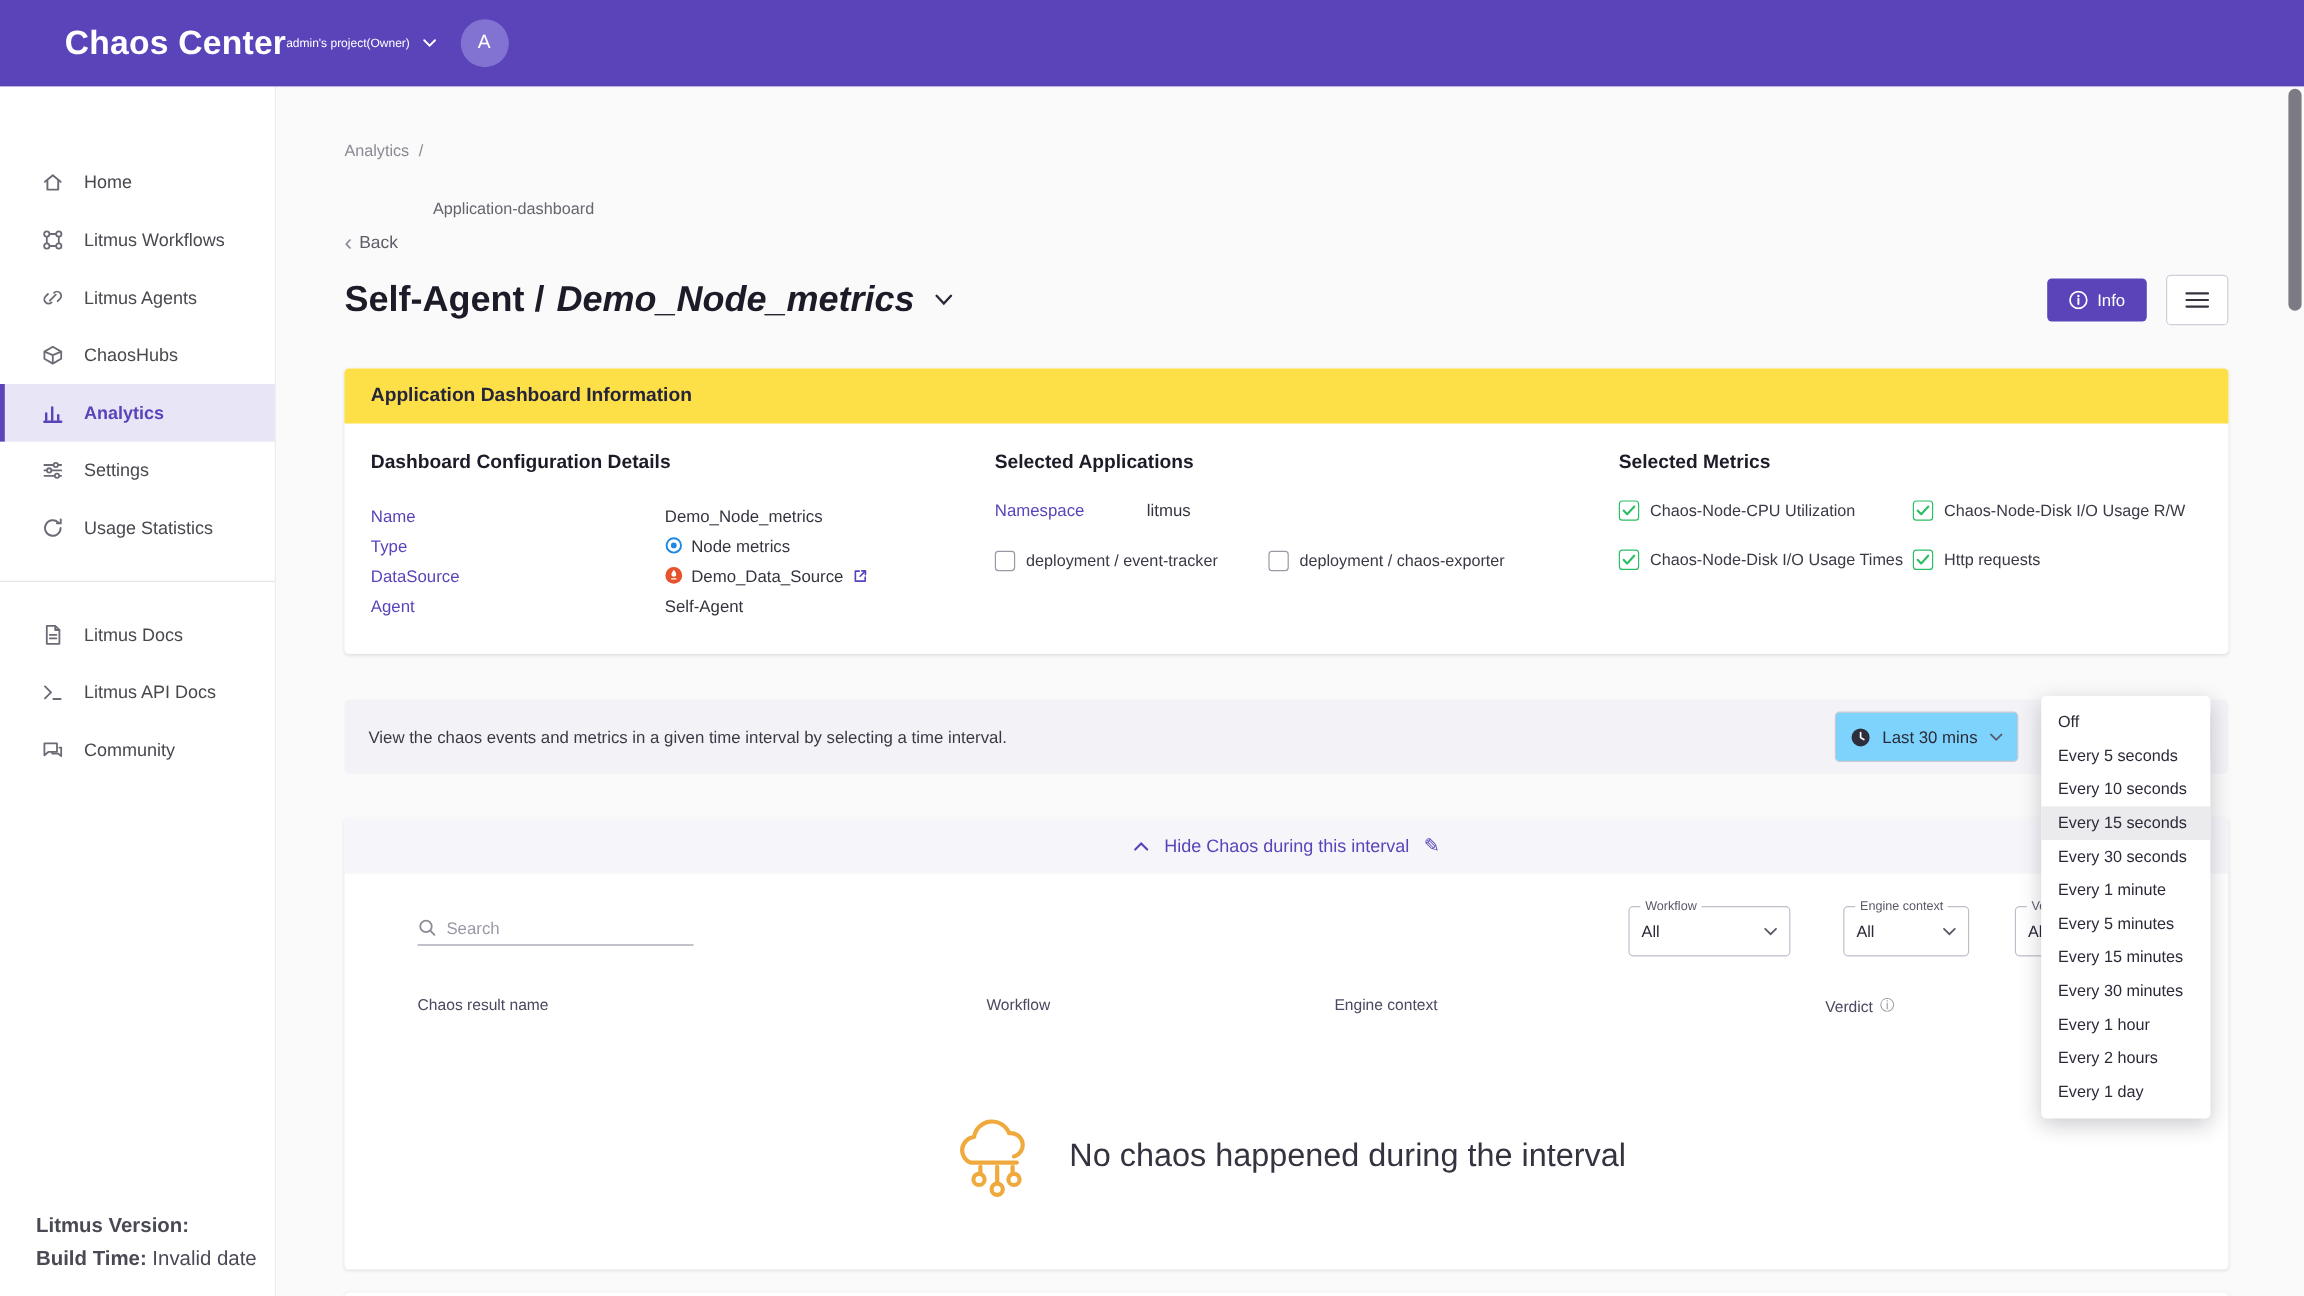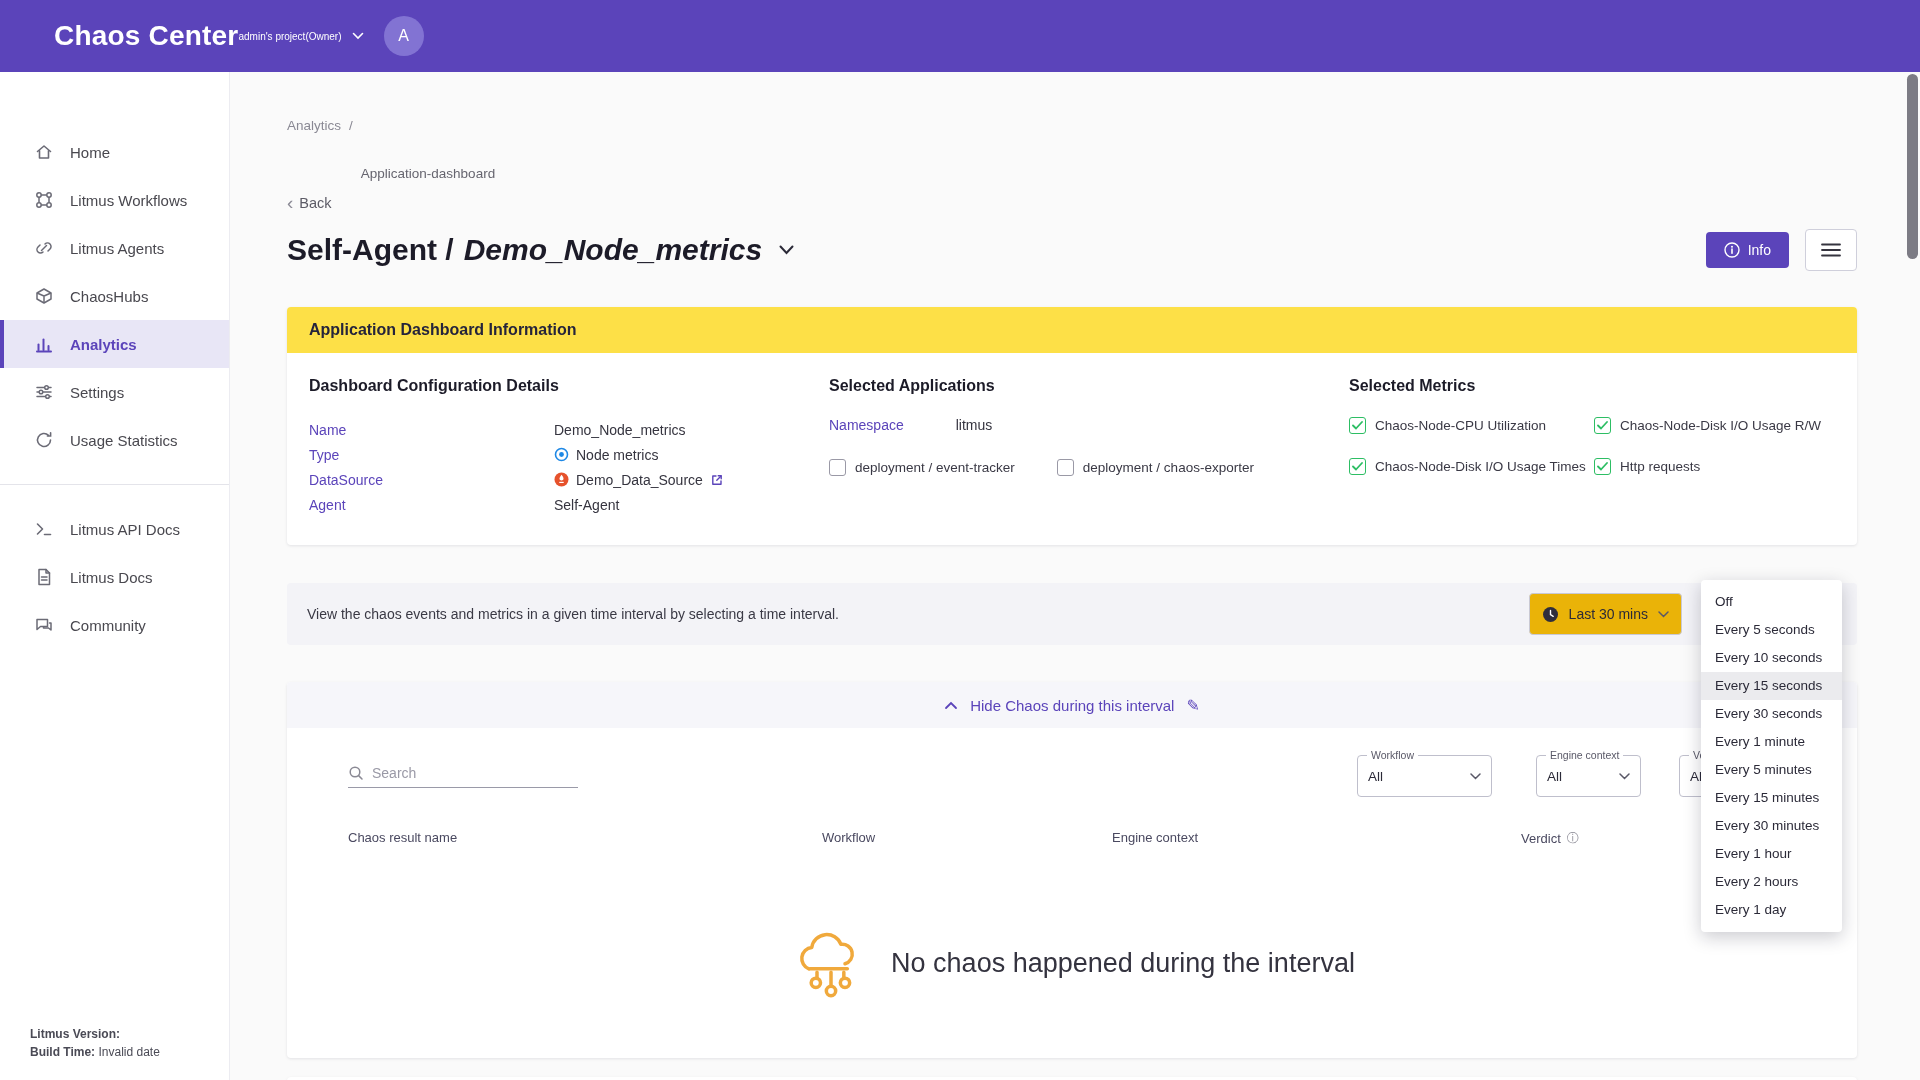--- a/index.html
+++ b/index.html
@@ -18,21 +18,21 @@
 
   
   .sidebar { position:absolute; top:72px; left:0; bottom:0; width:230px; background:#fff;
              border-right:1px solid #ececf1; z-index:30; display:flex; flex-direction:column; padding-top:56px; }
   .side-item { display:flex; align-items:center; gap:16px; height:48px; padding-left:30px; font-size:15px;
                color:#49484f; cursor:pointer; border-left:4px solid transparent; }
   .side-item .icn { width:20px; height:20px; color:#6b6b76; display:flex; align-items:center; }
   .side-item.active { background:#e8e6f6; border-left-color:#5B44BA; color:#5B44BA; font-weight:700; }
   .side-item.active .icn { color:#5B44BA; }
   .side-divider { height:1px; background:#e4e4ea; margin:20px 0; }
-  .side-footer { margin-top:auto; padding:0 14px 18px 30px; font-size:12px; color:#4a4a55; line-height:1.55; }
+  .side-footer { margin-top:auto; padding:0 14px 18px 30px; font-size:17px; color:#4a4a55; line-height:1.55; }
   .side-footer b { font-weight:700; }
 
   
   .main { position:absolute; left:230px; top:72px; right:0; bottom:0; padding:46px 63px 0 57px; }
   .breadcrumb { font-size:13.5px; color:#8a8994; display:flex; gap:8px; }
   .breadcrumb .crumb-link { color:#8a8994; cursor:pointer; }
   .breadcrumb .crumb-current { color:#66656f;margin-top:48px; }
   .back-link { display:inline-flex; align-items:center; gap:6px; margin-top:14px; font-size:14.5px;
                color:#5c5b66; cursor:pointer; }
   .back-link .chev { font-size:19px; line-height:14px; color:#8a8994; }
@@ -69,21 +69,21 @@
   .cbx { width:17px; height:17px; border:1.6px solid #9a99a6; border-radius:3px; display:flex;
          align-items:center; justify-content:center; flex:none; background:#fff; }
   .cbx.checked { border-color:#2DBE64; }
   .metrics-grid { display:grid; grid-template-columns: 245px auto; row-gap:24px; column-gap:0; }
 
   
   .interval-bar { margin-top:38px; background:#f3f3f7; border-radius:4px; min-height:59px; display:flex;
                   align-items:center; justify-content:space-between; padding:10px 15px 10px 20px; }
   .interval-text { width:560px; font-size:14px; color:#3a3945; line-height:1.45; }
   .interval-controls { display:flex; align-items:center; gap:16px; }
-  .time-select { background:#eab308; border:1px solid #c9c9d4; border-radius:4px; height:42px; display:flex;
+  .time-select { background:#7dd3fc; border:1px solid #c9c9d4; border-radius:4px; height:42px; display:flex;
                  align-items:center; gap:10px; padding:14px 12px; font-size:14px; color:#2b2a38; cursor:pointer;text-align:center; }
   .icon-btn { background:none; border:none; cursor:pointer; display:flex; padding:4px; }
   .refresh-select { background:#fff; border:1px solid #c9c9d4; border-radius:4px; height:42px; display:flex;
                     align-items:center; gap:12px; padding:0 12px; font-size:14px; color:#2b2a38; cursor:pointer; }
 
   
   .refresh-menu { position:absolute; top:580px; left:1701px; width:141px; background:#fff; border-radius:4px;
                   box-shadow:0 5px 18px rgba(20,18,40,.22); padding:8px 0; z-index:60; }
   .refresh-menu .mi { height:28px; line-height:28px; padding-left:14px; font-size:13.5px; color:#2b2a38;
                       cursor:pointer; white-space:nowrap; }
@@ -223,37 +223,37 @@
             <path d="M16.6 2.8 V6 h-3.2"></path>
           </svg>
       </span>
       <span>Usage Statistics</span>
     </div>
 
     <div class="side-divider"></div>
 
     <div class="side-item">
       <span class="icn">
-        <svg width="20" height="20" viewBox="0 0 20 20" fill="none" stroke="currentColor" stroke-width="1.6" stroke-linecap="round" stroke-linejoin="round">
-            <path d="M3.5 5 L8.5 10 L3.5 15"></path>
-            <path d="M10.5 15.5 H16.5"></path>
-          </svg>
-      </span>
-      <span>Litmus API Docs</span>
-    </div>
-
-    <div class="side-item">
-      <span class="icn">
         <svg width="20" height="20" viewBox="0 0 20 20" fill="none" stroke="currentColor" stroke-width="1.5" stroke-linecap="round" stroke-linejoin="round">
             <path d="M5 2.5 H12 L15.5 6 V17.5 H5 Z"></path>
             <path d="M12 2.5 V6 H15.5"></path>
             <path d="M7.5 10 H13 M7.5 13 H13"></path>
           </svg>
       </span>
       <span>Litmus Docs</span>
+    </div>
+
+    <div class="side-item">
+      <span class="icn">
+        <svg width="20" height="20" viewBox="0 0 20 20" fill="none" stroke="currentColor" stroke-width="1.6" stroke-linecap="round" stroke-linejoin="round">
+            <path d="M3.5 5 L8.5 10 L3.5 15"></path>
+            <path d="M10.5 15.5 H16.5"></path>
+          </svg>
+      </span>
+      <span>Litmus API Docs</span>
     </div>
 
     <div class="side-item">
       <span class="icn">
         <svg width="20" height="20" viewBox="0 0 20 20" fill="none" stroke="currentColor" stroke-width="1.5" stroke-linecap="round" stroke-linejoin="round">
             <path d="M3 4.5 H13.5 V11.5 H6.5 L3 14.5 Z"></path>
             <path d="M15.5 8 H17 V15 L14.5 13 H9.5 V11.8"></path>
           </svg>
       </span>
       <span>Community</span>

